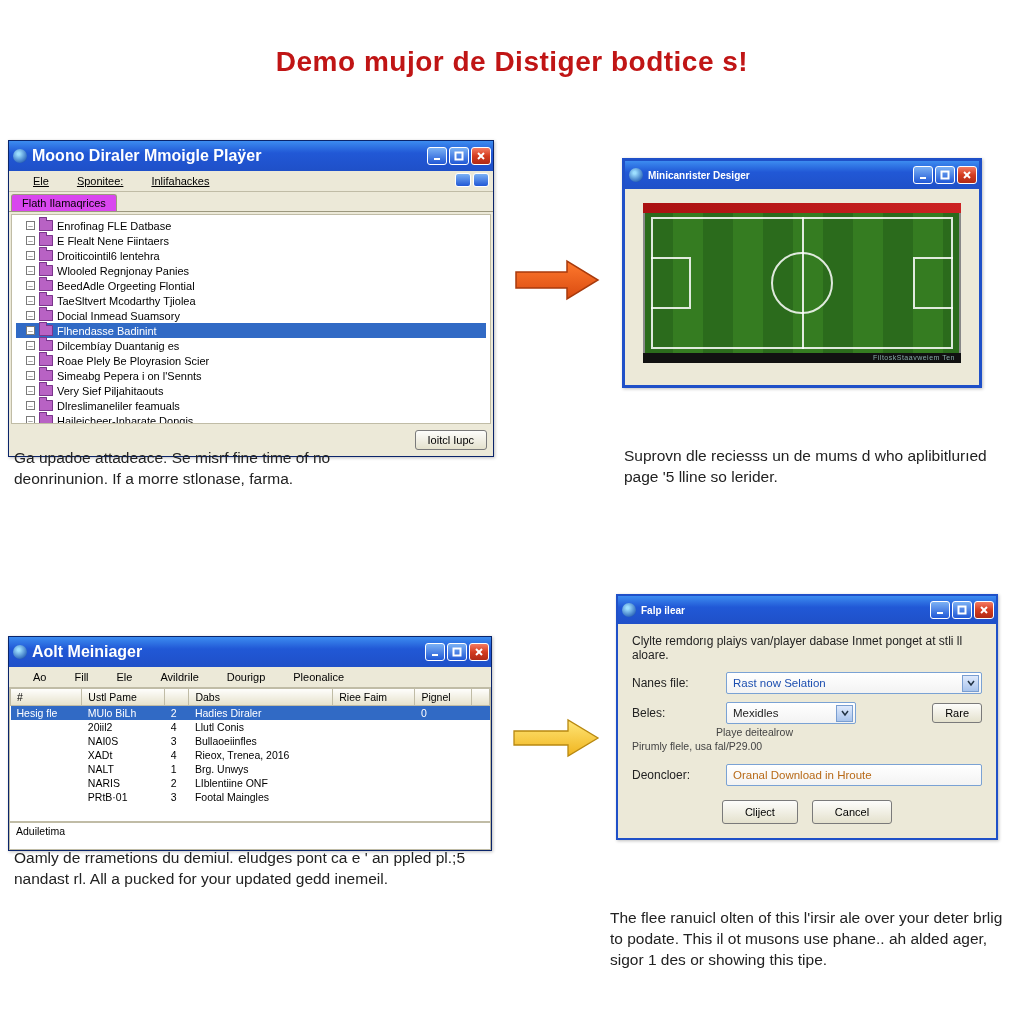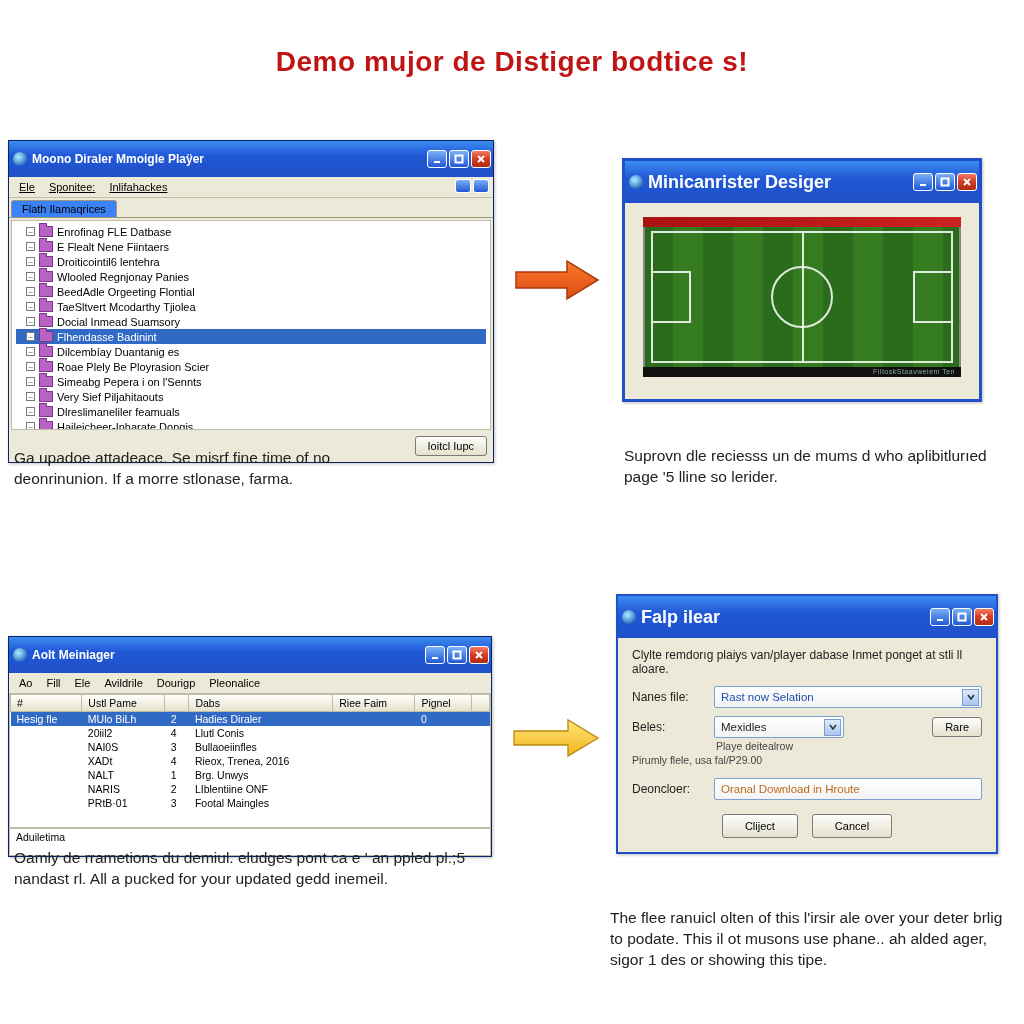--- a/index.html
+++ b/index.html
@@ -27,30 +27,30 @@
 
   
   .xp-window {
     position: absolute;
     border: 1px solid #0a246a;
     background: #ece9d8;
     box-shadow: 1px 1px 3px rgba(0,0,0,.25);
     font-size: 11px;
   }
   .xp-titlebar {
-    height: 36px;
+    height: 30px;
     background: linear-gradient(180deg,#3c8cf0 0%,#2158d6 40%,#1f50c8 100%);
     display: flex;
     align-items: center;
     padding: 0 2px 0 4px;
     color: #fff;
     font-weight: 700;
-    font-size: 12px;
-  }
-  .xp-titlebar.big { height:42px; font-size:18px; }
+    font-size: 16px;
+  }
+  .xp-titlebar.big { height:28px; font-size:10px; }
   .xp-title-icon {
     width: 14px; height: 14px;
     border-radius: 50%;
     background: radial-gradient(circle at 40% 35%, #9ddfff 10%, #3570c0 70%, #0a246a 100%);
     margin-right: 5px;
     flex-shrink: 0;
   }
   .xp-title-text { flex:1; white-space:nowrap; overflow:hidden; text-overflow:ellipsis; }
   .xp-ctlbox { display:flex; gap:2px; }
   .xp-btn {
@@ -65,29 +65,29 @@
   .xp-btn.close { background:linear-gradient(180deg,#f47b62,#d43c20,#b02a16); }
   .xp-btn svg { stroke:#fff; stroke-width:2; fill:none; }
 
   .xp-menubar {
     background:#ece9d8;
     border-bottom:1px solid #c0bca6;
     padding:2px 4px;
     display:flex; gap:2px;
     font-size:11px;
   }
-  .xp-menuitem { padding:2px 6px; cursor:pointer; }
+  .xp-menuitem { padding:2px 6px; cursor:pointer;margin-left:14px; }
   .xp-menuitem .ul { text-decoration:underline; }
   .xp-tabs {
     background:#ece9d8; border-bottom:1px solid #9c987e;
     padding:2px 2px 0 2px; display:flex; gap:2px; font-size:11px;
   }
   .xp-tab {
     border:1px solid #9c987e; border-bottom:none;
-    background:#3b82f6; padding:2px 10px;
+    background:#d946ef; padding:2px 10px;
     border-top-left-radius:3px; border-top-right-radius:3px;
   }
 
   
   #win1 { left:8px; top:140px; width:486px; }
   #win1 .tree {
     background:#fff; border:1px solid #c0bca6; margin:2px; height:210px;
     overflow:hidden; padding:3px 4px;
   }
   .tree-row { display:flex; align-items:center; height:15px; gap:4px; white-space:nowrap; }
@@ -157,21 +157,21 @@
     border:1px solid #c0bca6; border-top:none; font-weight:400;
     padding:2px 6px; text-align:left; font-size:10.5px;
   }
   #win3 .grid td { padding:1px 6px; white-space:nowrap;margin-left:48px; }
   #win3 .grid tr.sel td { background:#316ac5; color:#fff; }
   #win3 .status { border:1px solid #c0bca6; padding:2px 6px; height:28px; font-size:10.5px; background:#fff; }
 
   
   #win4 { left:616px; top:594px; width:382px; border:2px solid #1f50c8; }
   #win4 .body { padding:10px 14px 14px; font-size:12px; color:#222; }
-  #win4 .row { display:flex; align-items:center; margin:8px 0; gap:10px; }
+  #win4 .row { display:flex; align-items:center; margin:8px 0; gap:22px; }
   #win4 .lbl { width:72px; }
   .xp-sel {
     flex:1; height:22px; border:1px solid #7aa2d4;
     background:linear-gradient(180deg,#fff,#f3f3f3);
     display:flex; align-items:center; justify-content:space-between;
     padding:0 2px 0 6px; font-size:11.5px; border-radius:2px;
   }
   .xp-sel .dd {
     width:17px; height:17px; border:1px solid #7a9ed0;
     background:linear-gradient(180deg,#dfeafc,#a9c4ec);

